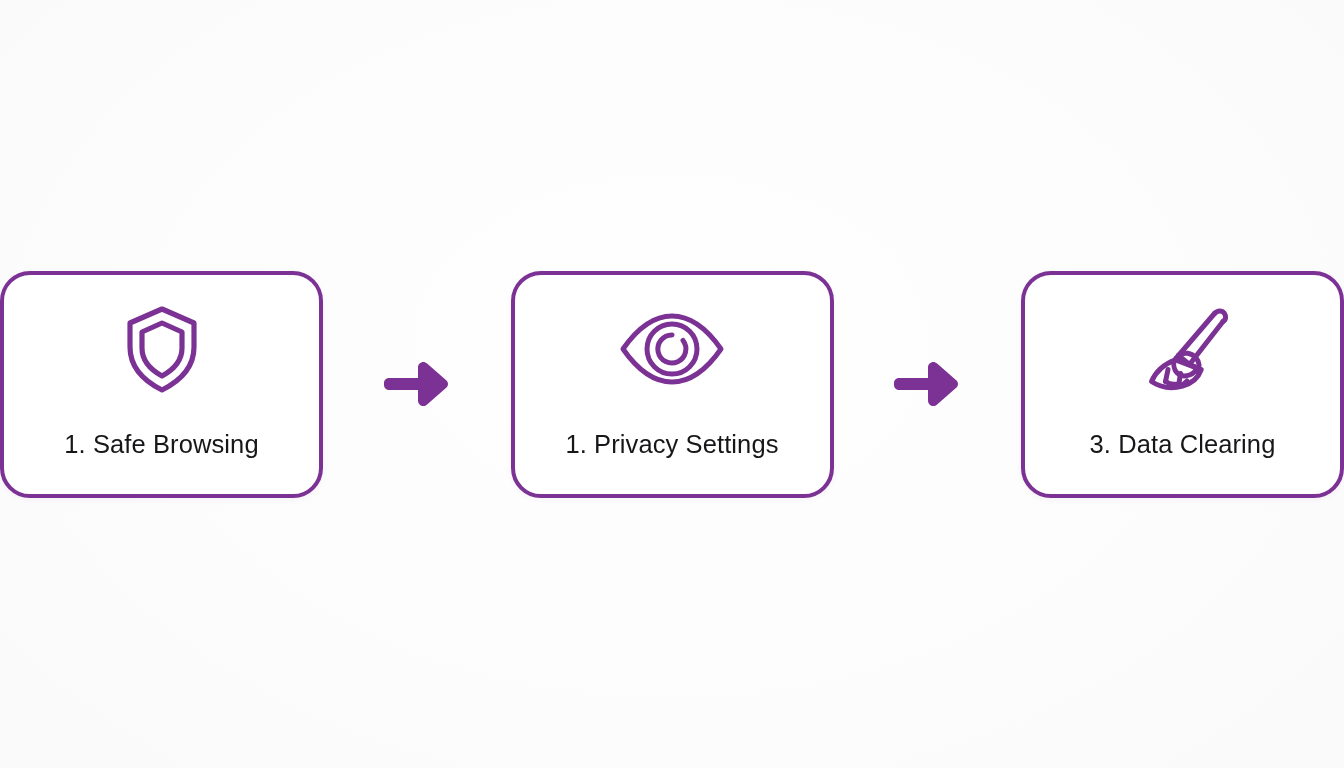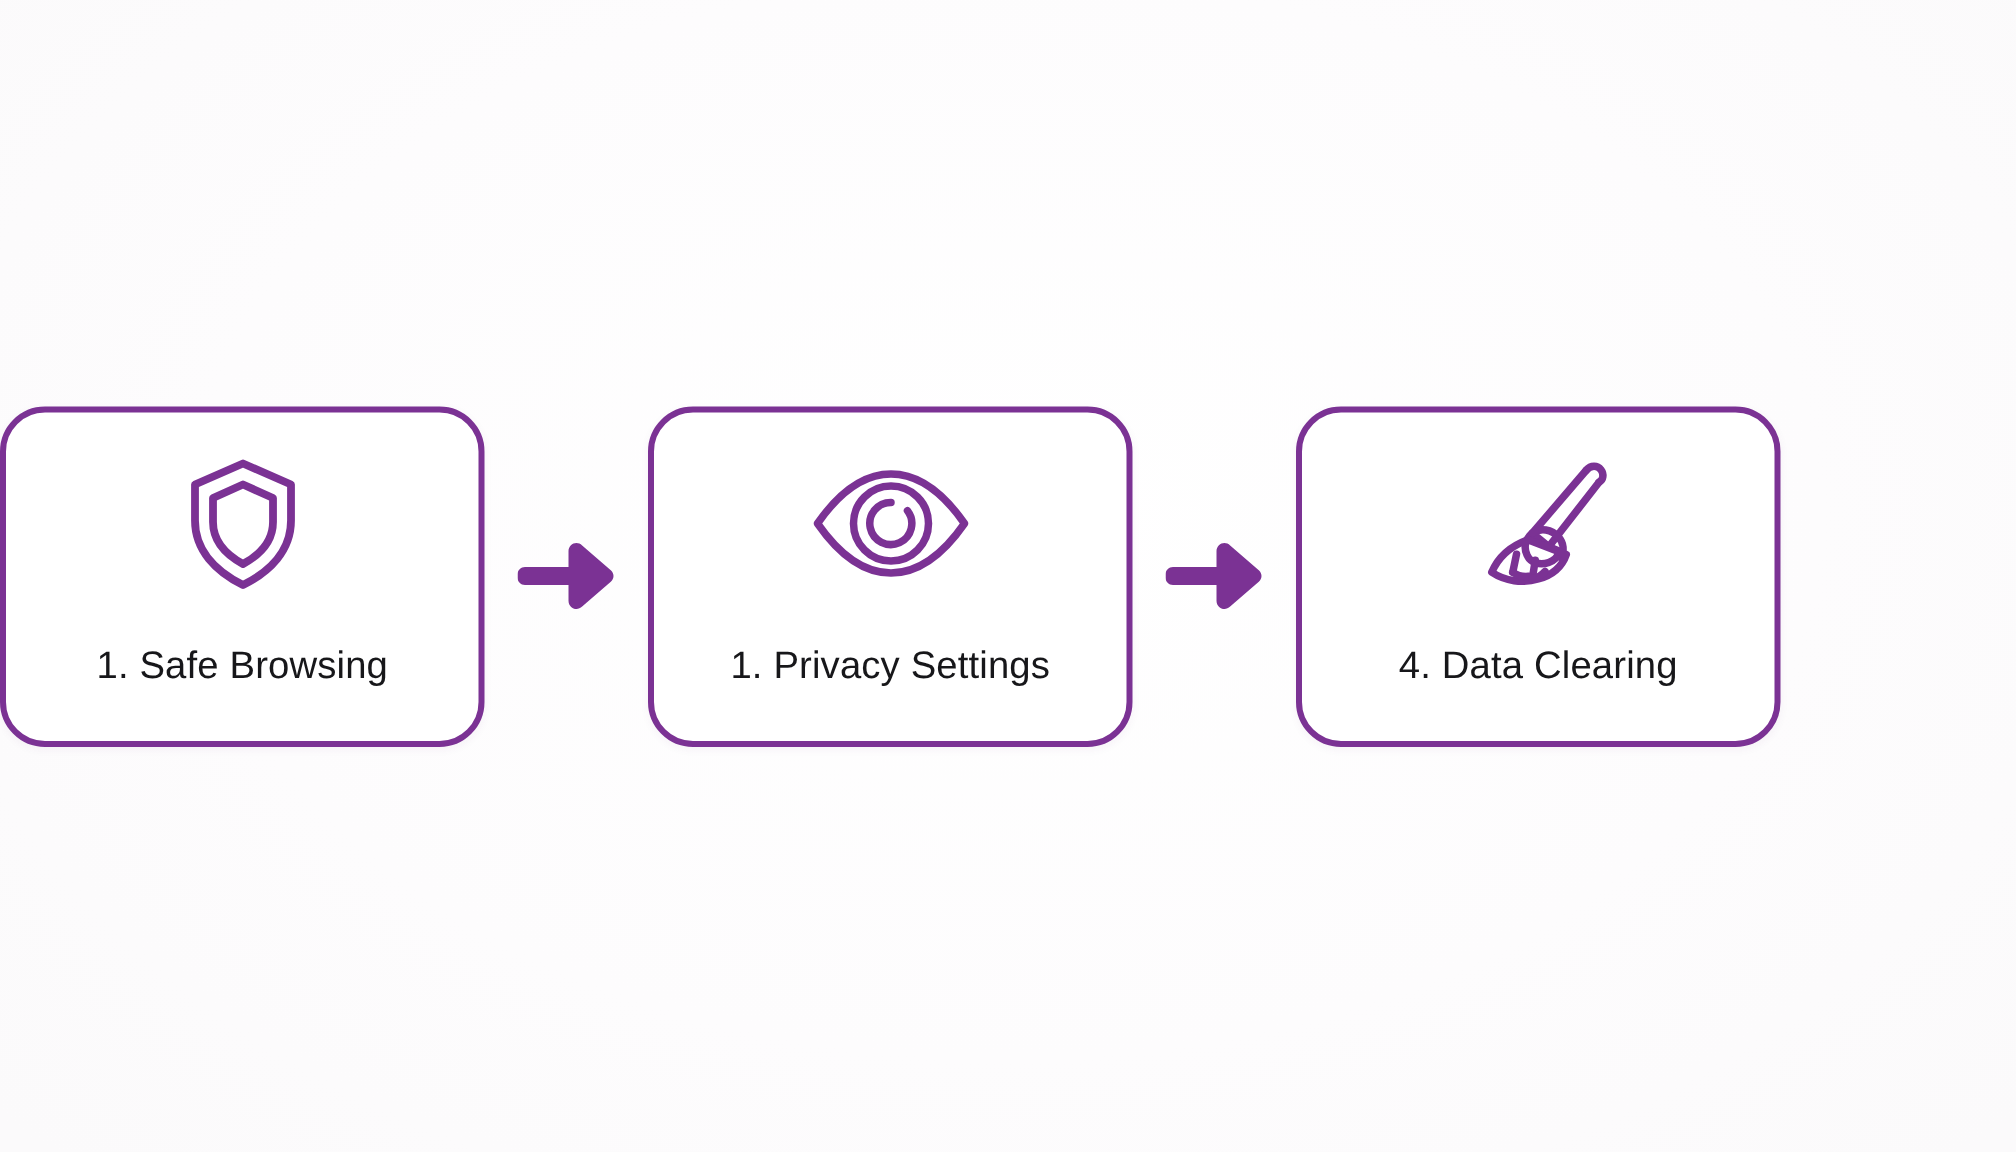--- a/index.html
+++ b/index.html
@@ -27,21 +27,21 @@
 
   .flow {
     position: absolute;
     left: 0;
     top: 0;
     width: 1344px;
     height: 768px;
     display: flex;
     flex-direction: row;
     align-items: center;
-    justify-content: flex-start;
+    justify-content: space-between;
     gap: 0;
   }
 
   
   .step-card {
     width: 323px;
     height: 227px;
     background: #ffffff;
     border: 4.5px solid #7B3294;
     border-radius: 30px;
@@ -156,17 +156,17 @@
                      C25.5 86.5 37 88 47.5 85
                      C57 82.3 63.5 76.4 66.2 68.6 Z"></path>
 
             <path d="M33 68.5 L30.5 80.5"></path>
             <path d="M45.5 72.5 L43.5 85"></path>
             <path d="M30.5 80.5 C33.5 82.6 37.5 83.6 41 83.2"></path>
             <path d="M43.5 85 C47 84.2 50 82.4 52 80"></path>
           </g>
         </svg>
       </div>
-      <div class="step-label">4. Data Clearing</div>
+      <div class="step-label">3. Data Clearing</div>
     </div>
 
   </div>
 </div>
 
 </body></html>

